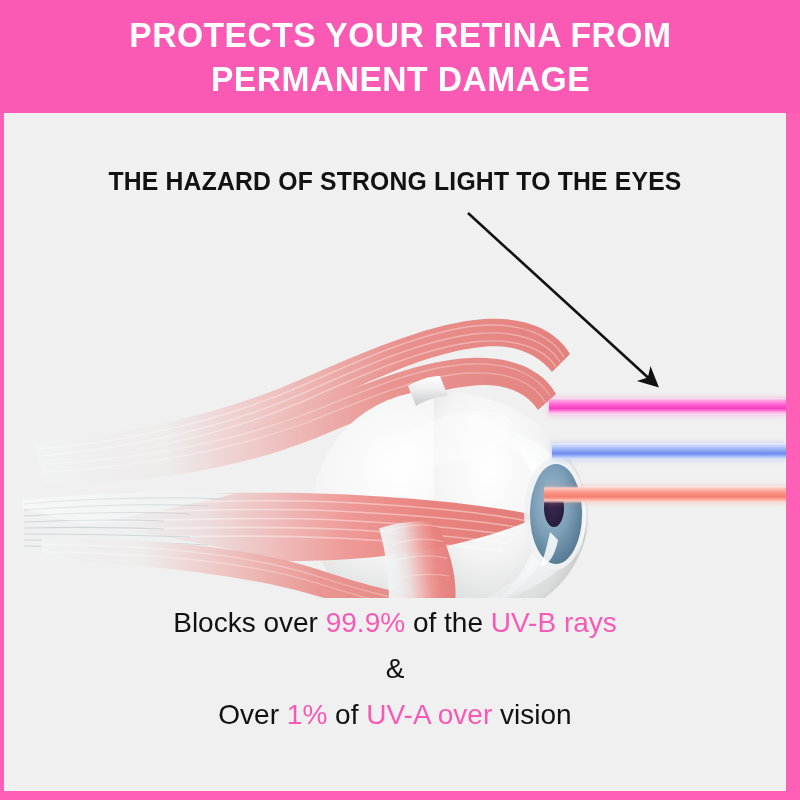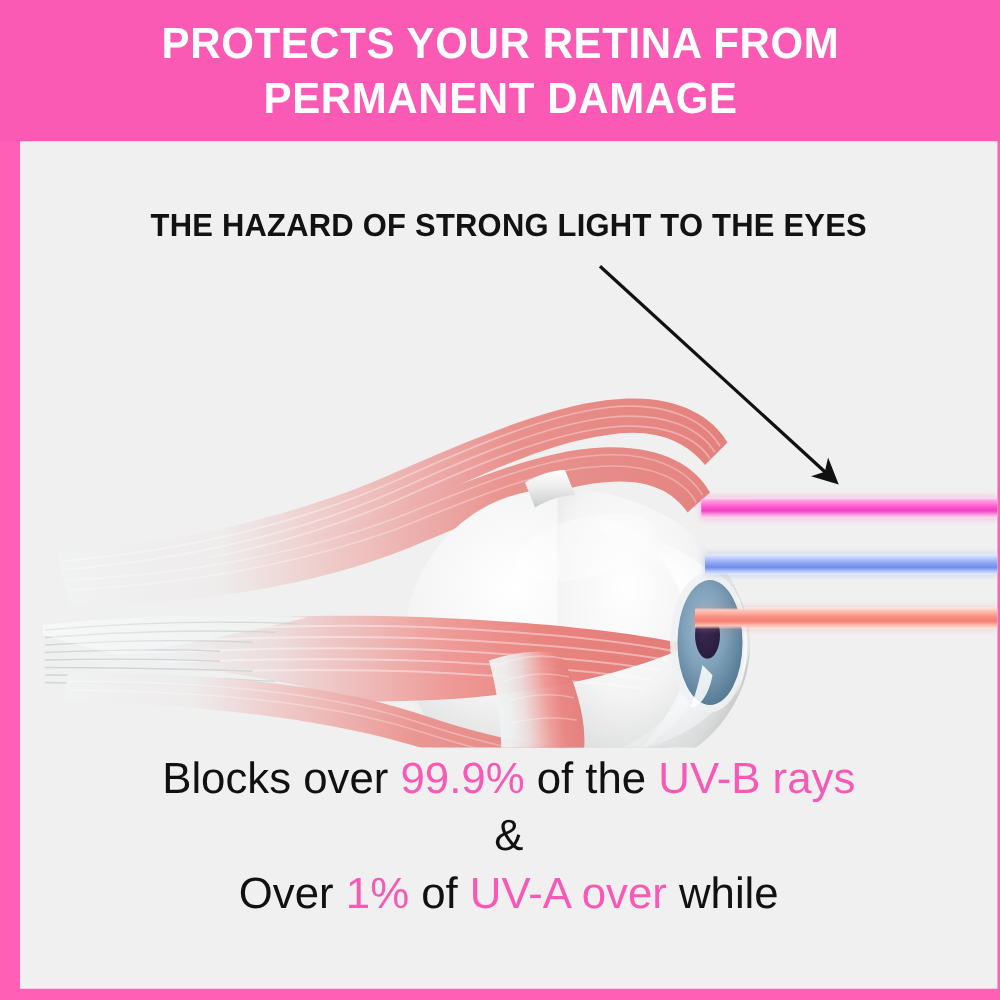--- a/index.html
+++ b/index.html
@@ -33,21 +33,21 @@
     letter-spacing:0.5px;
     line-height:1.18;
     text-align:center;
     white-space:nowrap;
     transform:scaleX(0.96);
   }
 
   
   .panel{
     position:absolute;
-    left:16px; top:113px;
+    left:4px; top:113px;
     width:782px; height:678px;
     background:#f0f0f0;
     overflow:hidden;
   }
 
   
   .subheading{
     position:absolute;
     left:0; top:54px;
     width:100%;
@@ -124,21 +124,21 @@
 
   
   .bottom-copy{
     position:absolute;
     left:0; top:487px;
     width:782px;
     text-align:center;
     color:#111111;
     font-family:"Liberation Sans", sans-serif;
     font-weight:normal;
-    font-size:35px;
+    font-size:28px;
     line-height:46px;
     letter-spacing:0px;
   }
   .bottom-copy .line{ display:block; white-space:nowrap; }
   .hi{ color:#f759b4; }
 </style>
 </head>
 <body>
 
 <div class="poster">
@@ -355,17 +355,17 @@
         <marker id="arrowHead" markerWidth="9" markerHeight="9" refX="5.4" refY="4.5" orient="auto" markerUnits="strokeWidth">
           <path d="M0,0.6 L8,4.5 L0,8.4 L2.2,4.5 Z" fill="#111111"></path>
         </marker>
       </defs>
       <line x1="464" y1="100" x2="650" y2="270" stroke="#111111" stroke-width="2.6" marker-end="url(#arrowHead)"></line>
     </svg>
 
     <div class="bottom-copy">
       <span class="line"><span>Blocks over </span><span class="hi">99.9%</span><span> of the </span><span class="hi">UV-B rays</span></span>
       <span class="line">&amp;</span>
-      <span class="line"><span>Over </span><span class="hi">1%</span><span> of </span><span class="hi">UV-A over</span><span> while</span></span>
+      <span class="line"><span>Over </span><span class="hi">1%</span><span> of </span><span class="hi">UV-A over</span><span> vision</span></span>
     </div>
 
   </div>
 </div>
 
 </body></html>

